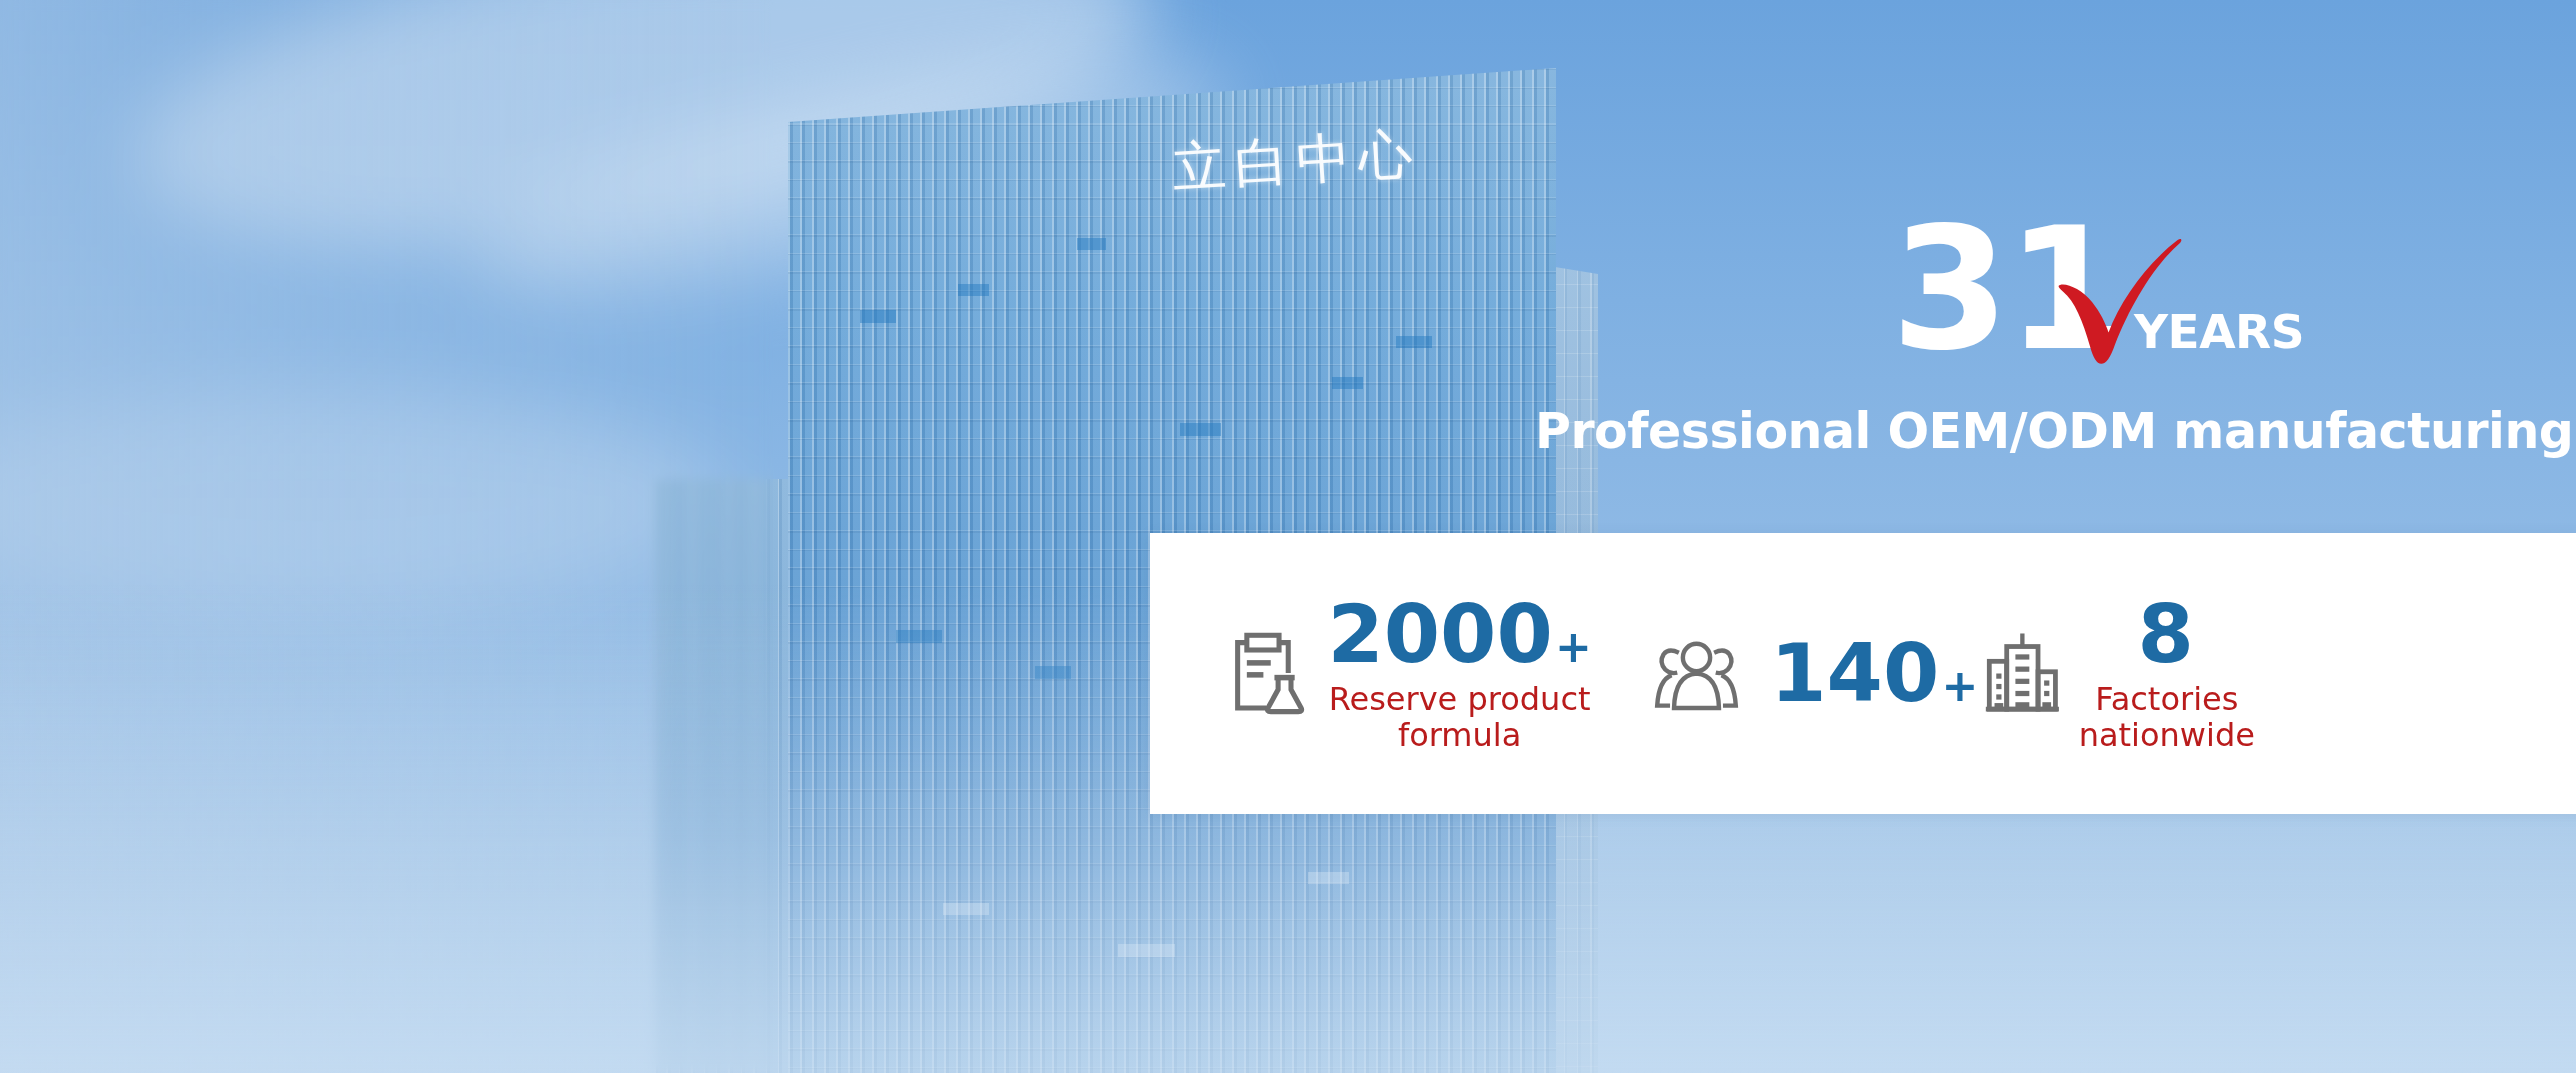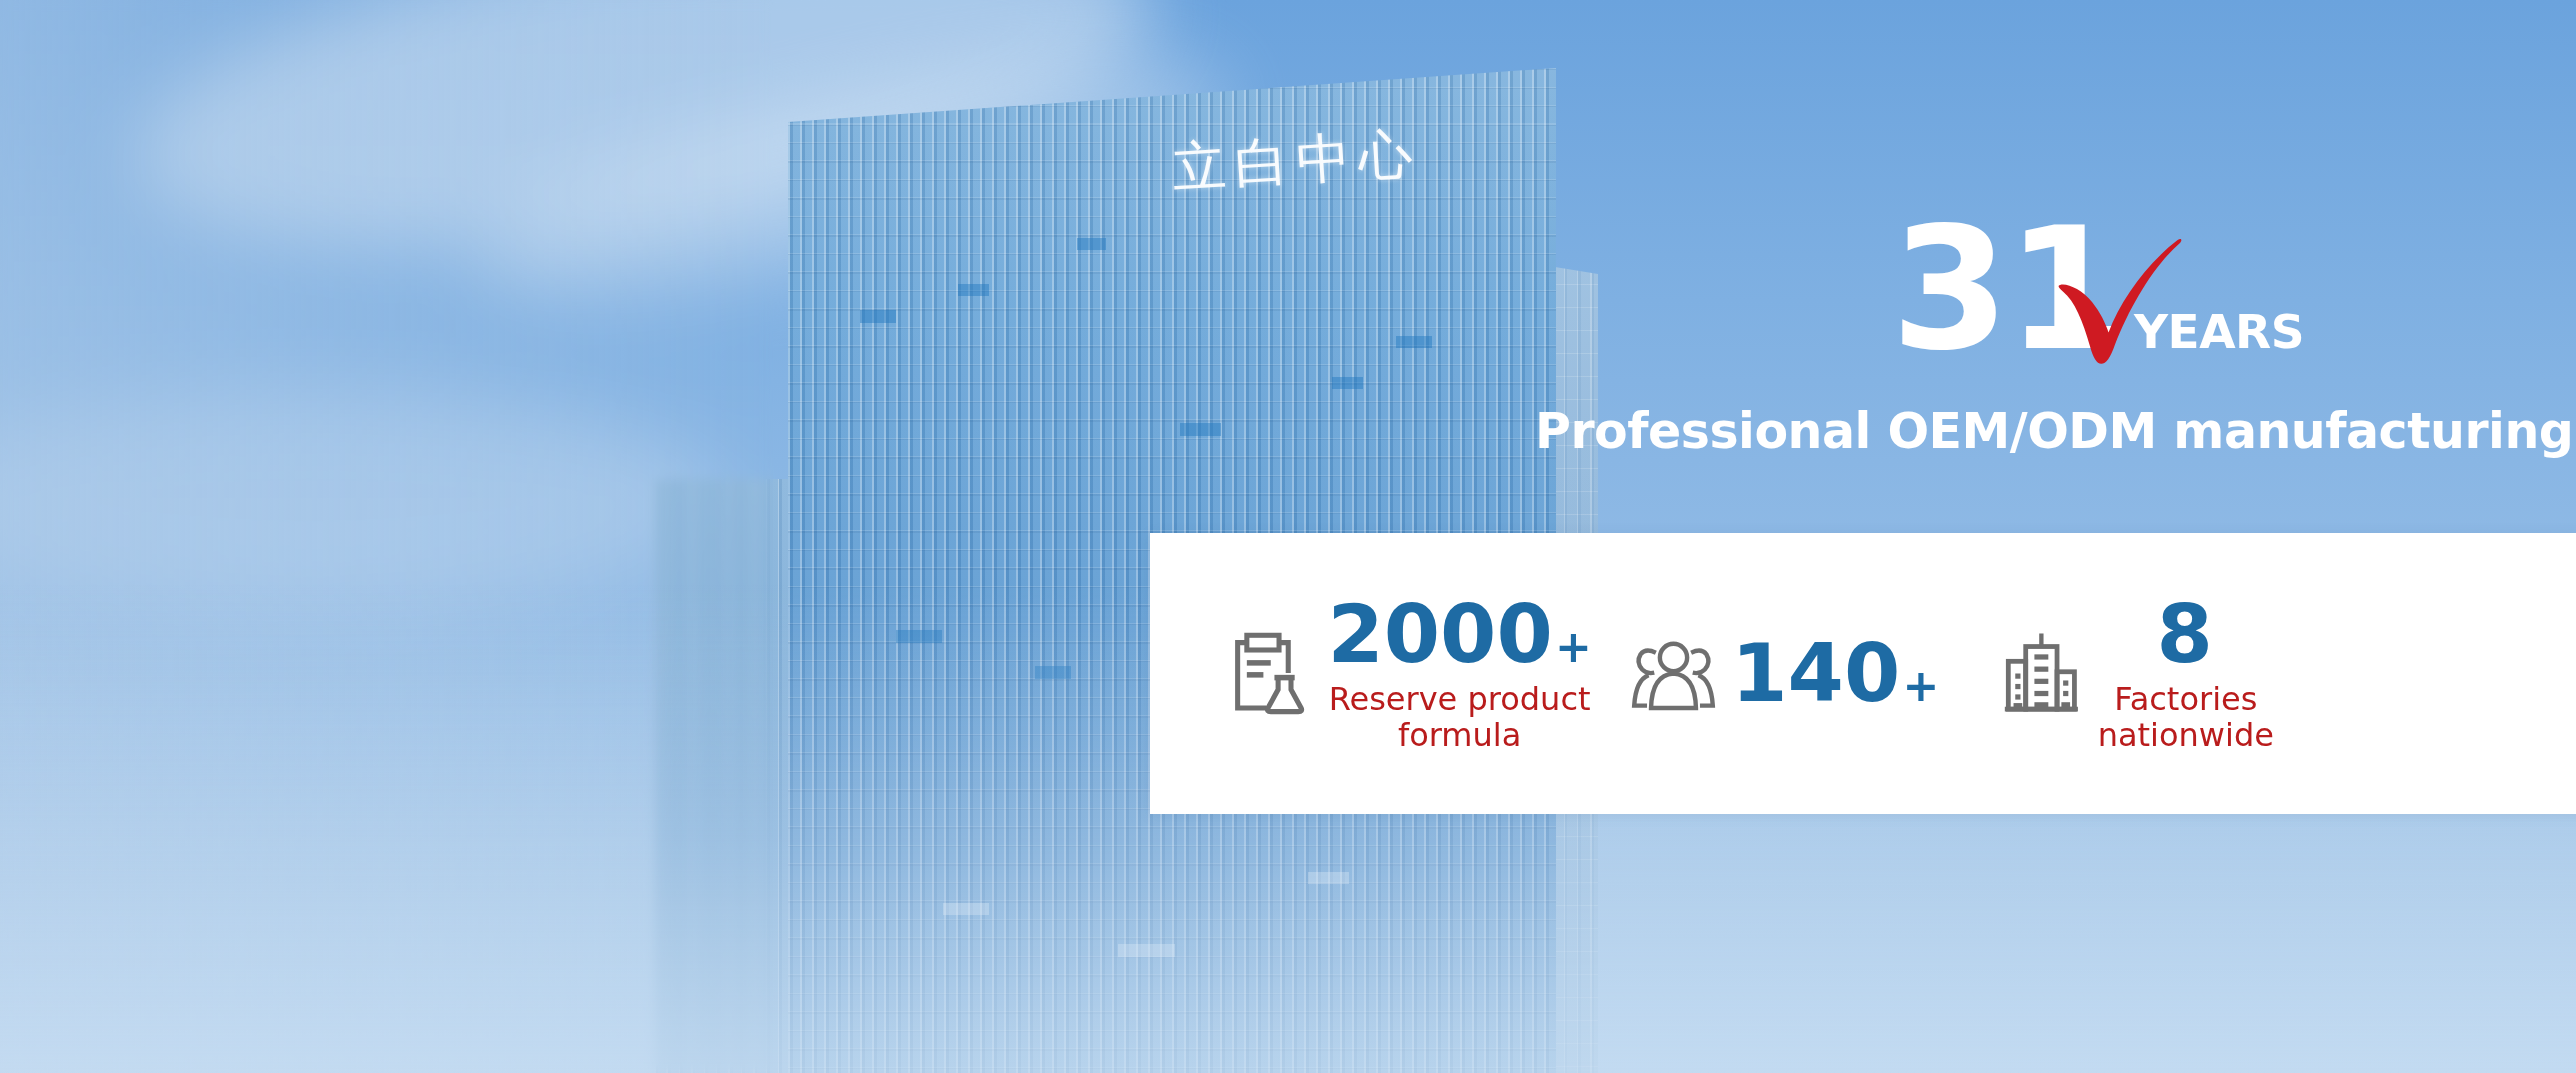--- a/index.html
+++ b/index.html
@@ -131,22 +131,22 @@
     font-family:"DejaVu Sans", sans-serif;
     font-weight:700;font-size:81px;line-height:1.02;color:#1e6ba4;
     display:flex;align-items:baseline;
   }
   .stat .num .plus{font-size:44px;font-weight:700;margin-left:2.1px;}
   .stat .label{
     font-family:"DejaVu Sans", sans-serif;
     font-size:32px;line-height:1.12;color:#b91c1c;text-align:center;font-weight:400;
     margin-top:6.2px;white-space:pre-line;
   }
-  #stat-1{margin-right:37px;}
-  #stat-2{margin-right:58px;}
+  #stat-1{margin-right:60px;}
+  #stat-2{gap:16px;}
   #stat-3{margin-right:0;}
 </style>
 </head>
 <body>
 
 <div id="banner">
 
   <div class="cloud c1"></div>
   <div class="cloud c2"></div>
   <div class="cloud c3"></div>

